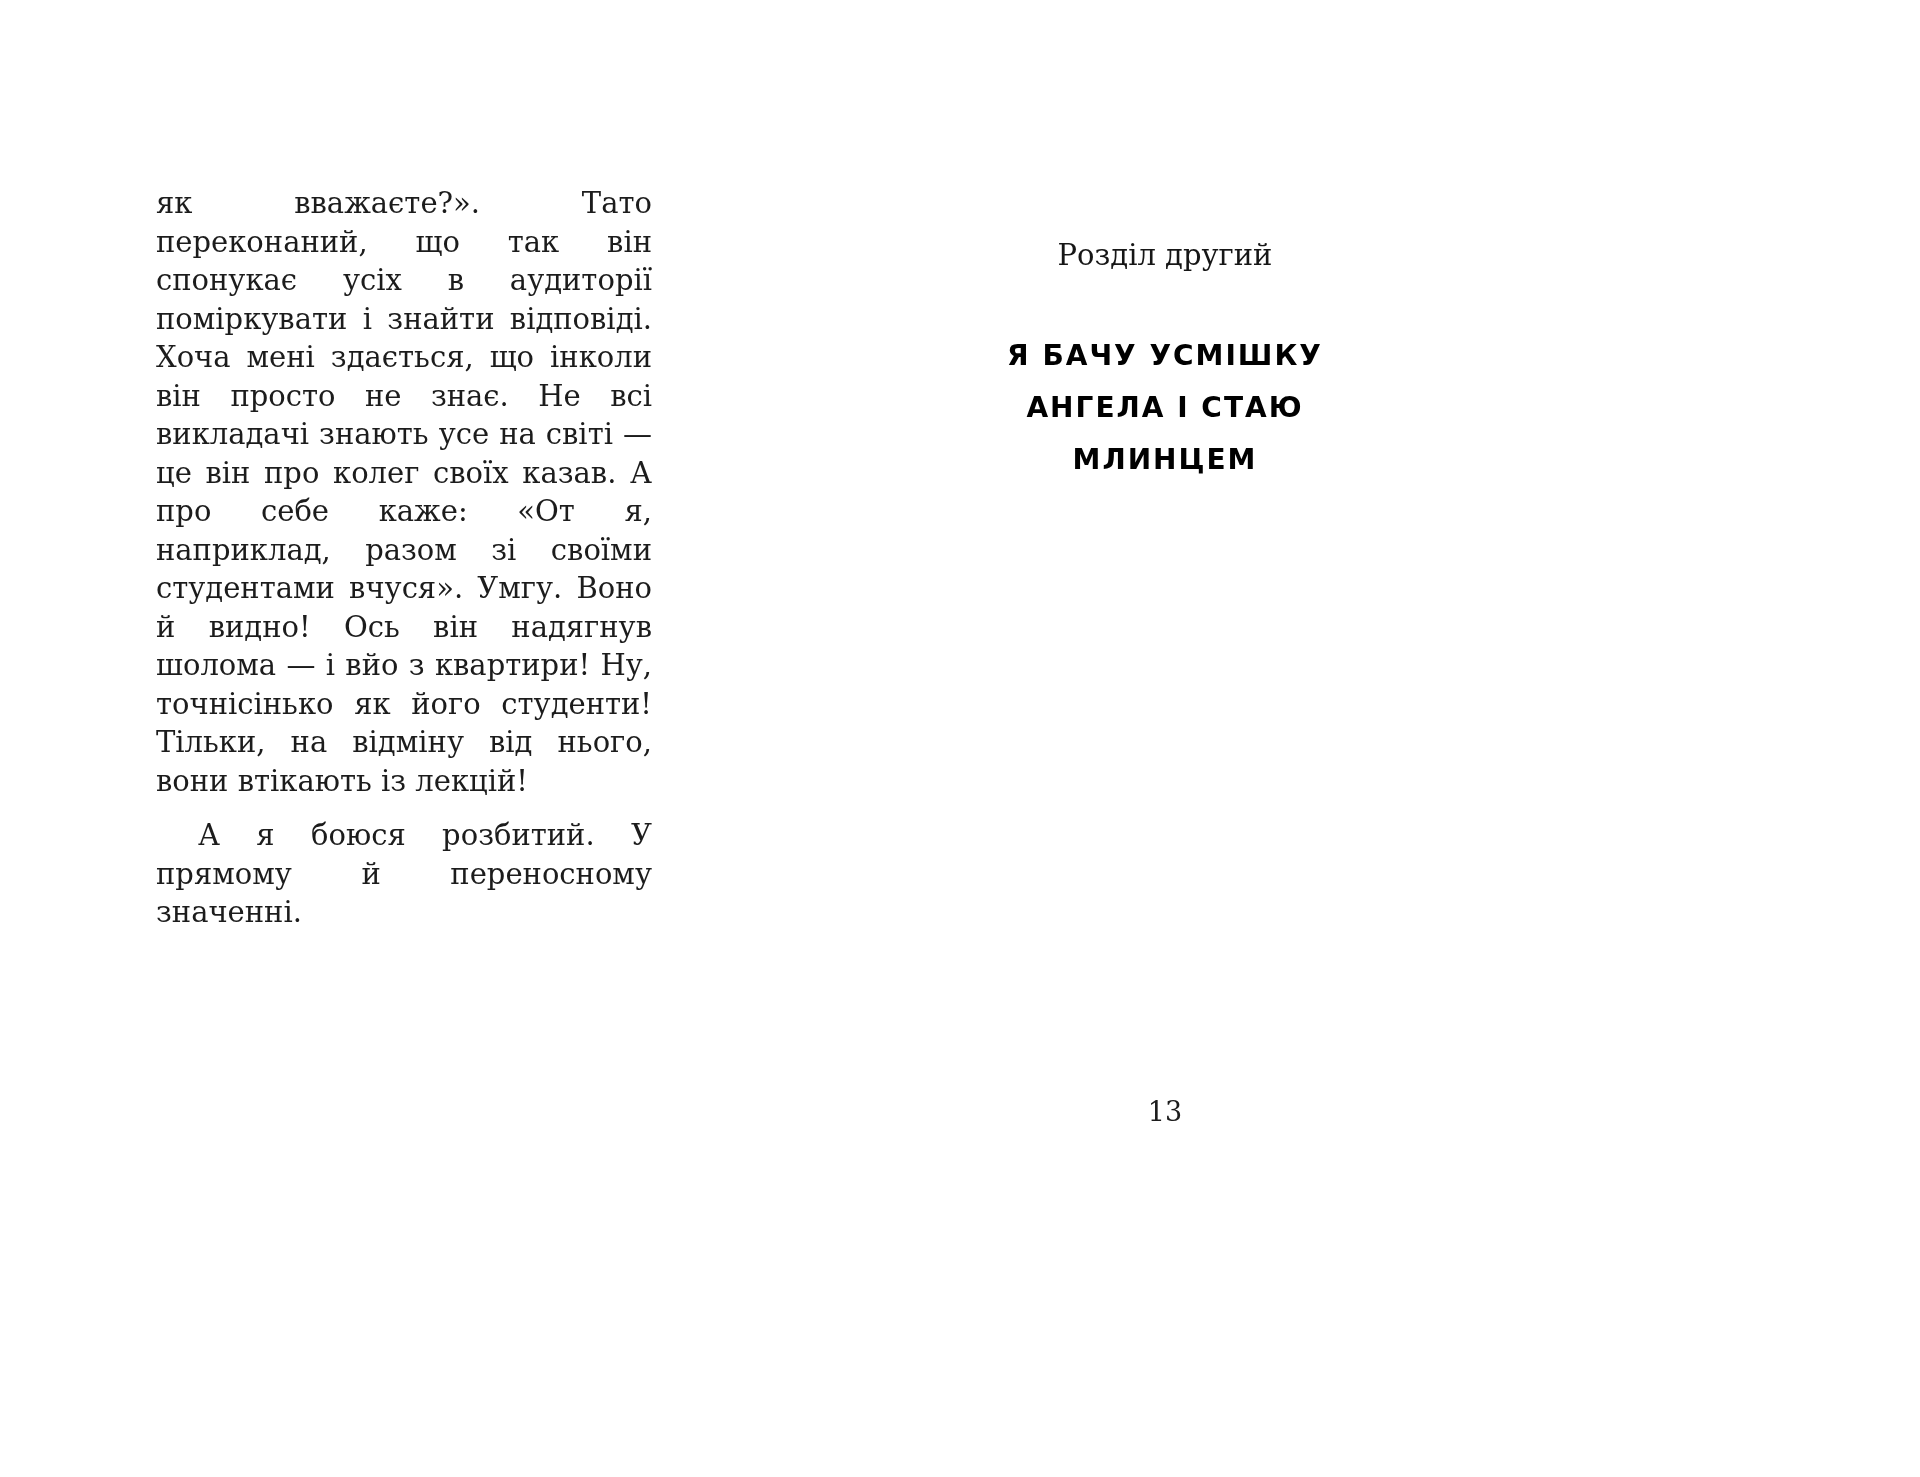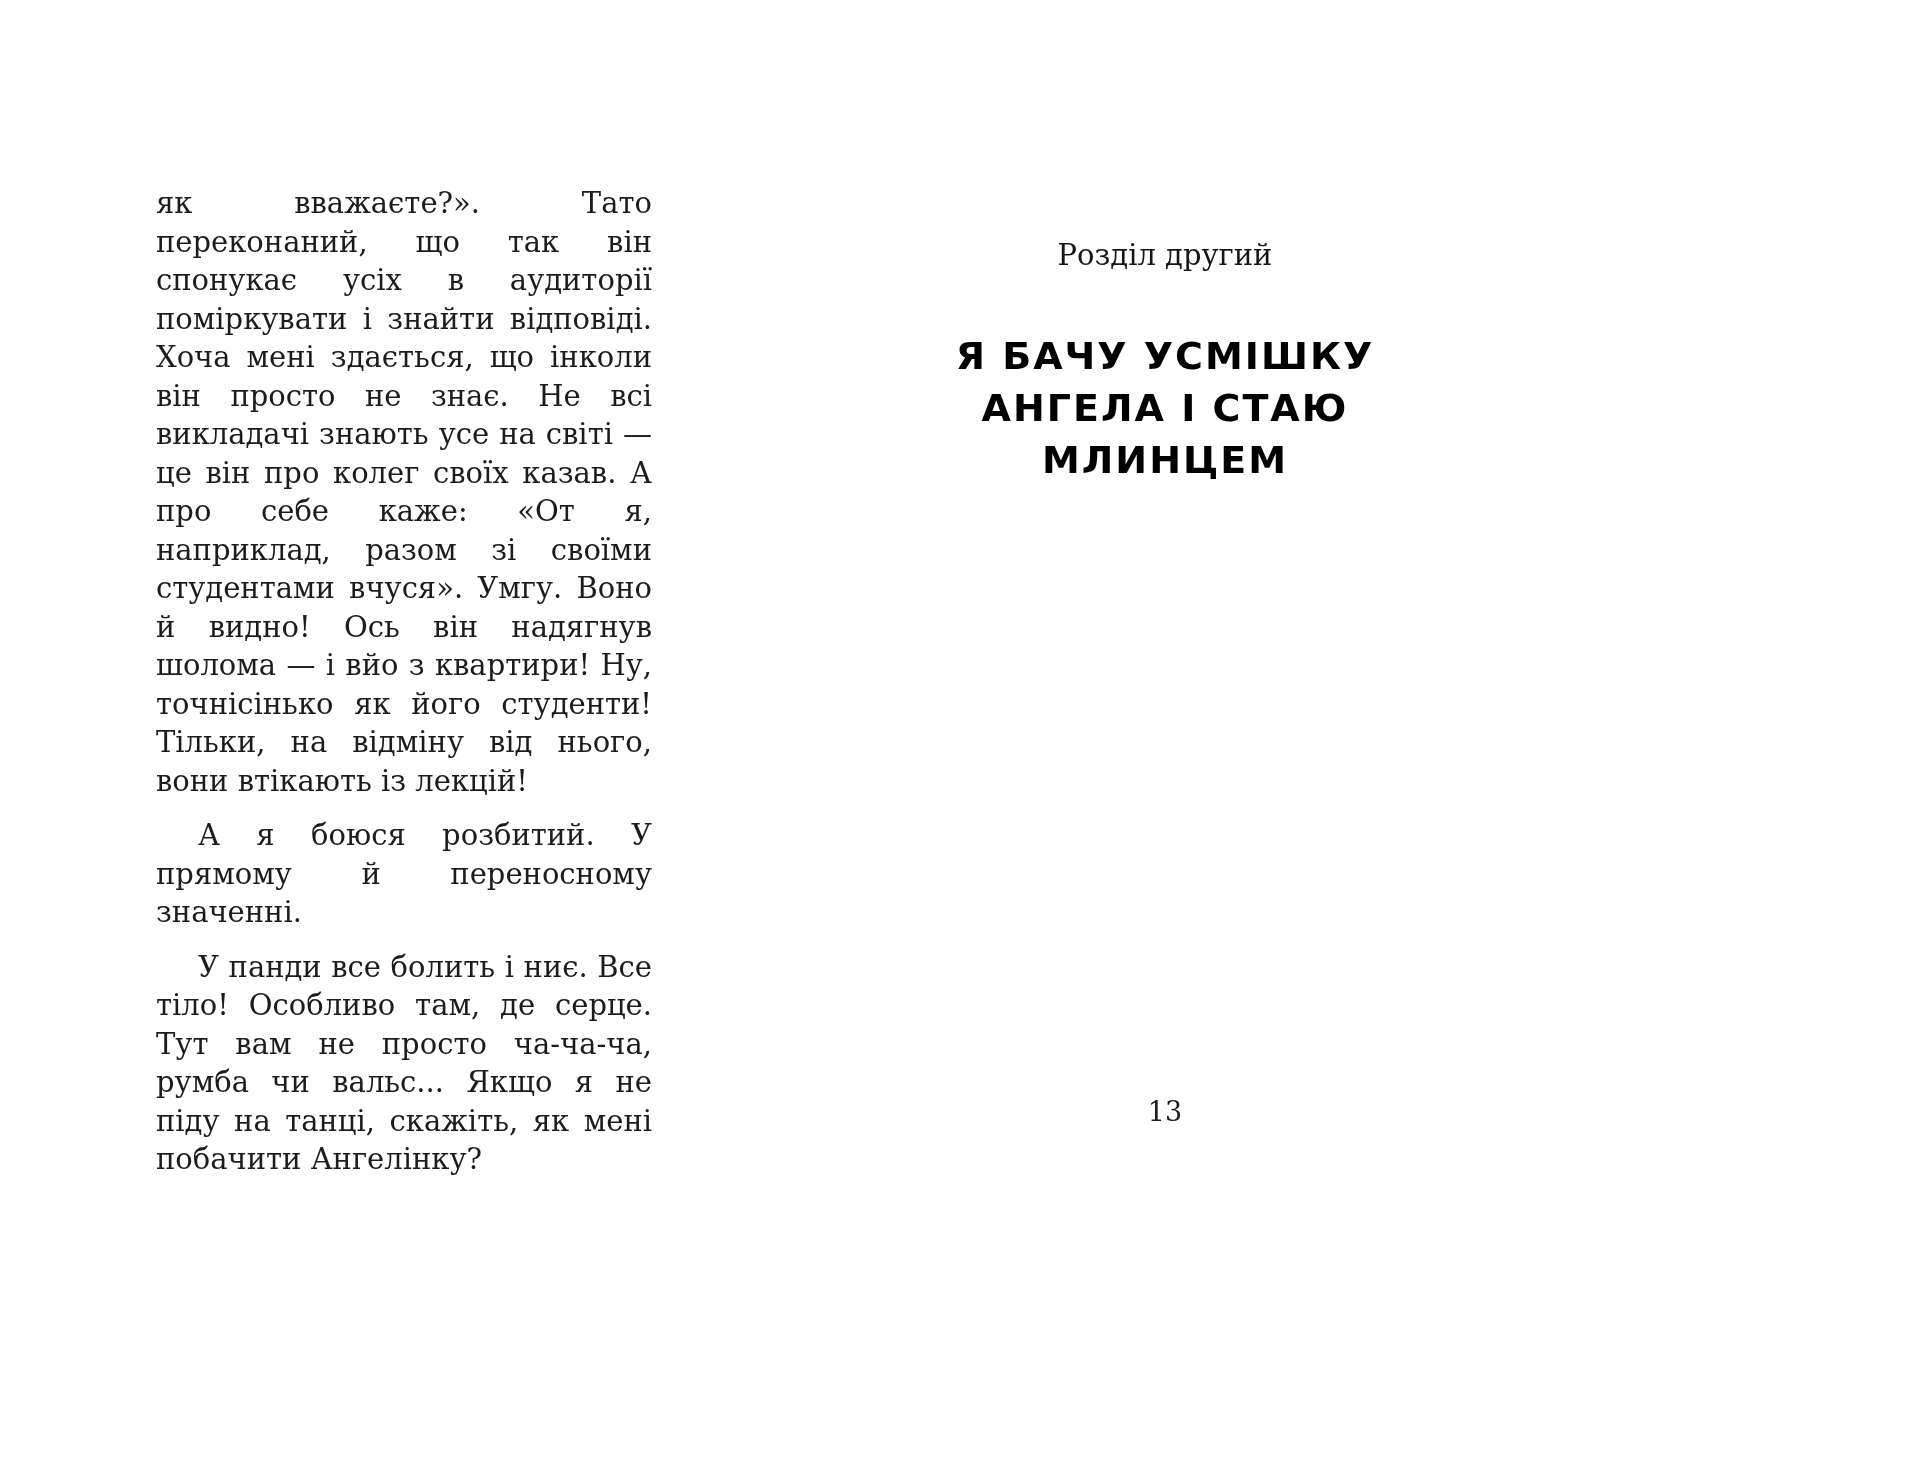--- a/index.html
+++ b/index.html
@@ -40,21 +40,21 @@
   }
   .chapter-label {
     font-size: 29px;
     text-align: center;
     margin: 0 0 58px 0;
     color: #161616;
   }
   .chapter-title {
     font-family: "DejaVu Sans", sans-serif;
     font-weight: 800;
-    font-size: 38px;
+    font-size: 28px;
     line-height: 52px;
     letter-spacing: 2px;
     text-align: center;
     color: #000000;
     margin: 0 0 72px 0;
     text-transform: uppercase;
   }
   .chapter-title .title-line {
     display: block;
   }
@@ -67,21 +67,20 @@
     font-size: 27px;
     color: #1c1c1c;
   }
 </style>
 </head>
 <body>
 
 <div class="page-column left-page body-text">
   <p>як вважаєте?». Тато переконаний, що так він спонукає усіх в аудиторії поміркувати і знайти відповіді. Хоча мені здається, що інколи він просто не знає. Не всі викладачі знають усе на світі — це він про колег своїх казав. А про себе каже: «От я, наприклад, разом зі своїми студентами вчуся». Умгу. Воно й видно! Ось він надягнув шолома — і вйо з квартири! Ну, точнісінько як його студенти! Тільки, на відміну від нього, вони втікають із лекцій!</p>
   <p class="indent">А я боюся розбитий. У прямому й переносному значенні.</p>
-  <p class="indent">У панди все болить і ниє. Все тіло! Особливо там, де серце. Тут вам не просто ча-ча-ча, румба чи вальс... Якщо я не піду на танці, скажіть, як мені побачити Ангелінку?</p>
 </div>
 
 <div class="page-column right-page">
   <div class="chapter-label">Розділ другий</div>
 
   <div class="chapter-title">
     <span class="title-line">Я БАЧУ УСМІШКУ</span>
     <span class="title-line">АНГЕЛА І СТАЮ</span>
     <span class="title-line">МЛИНЦЕМ</span>
   </div>

